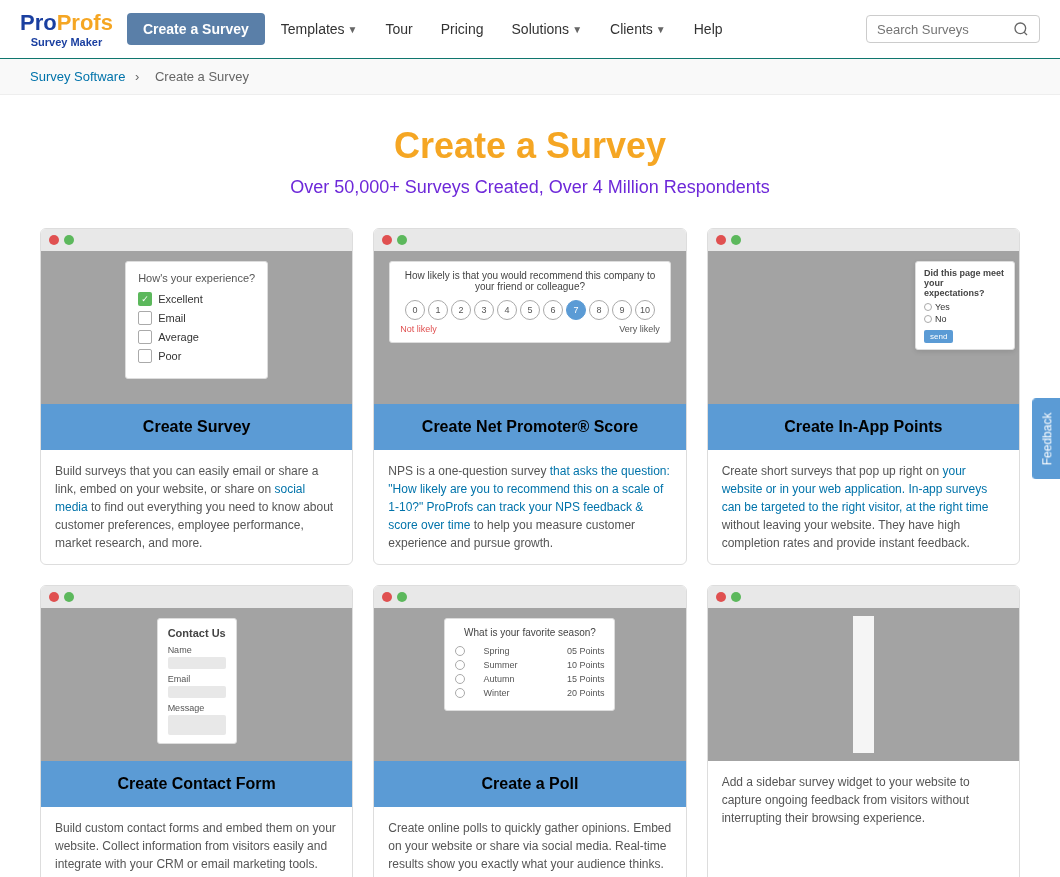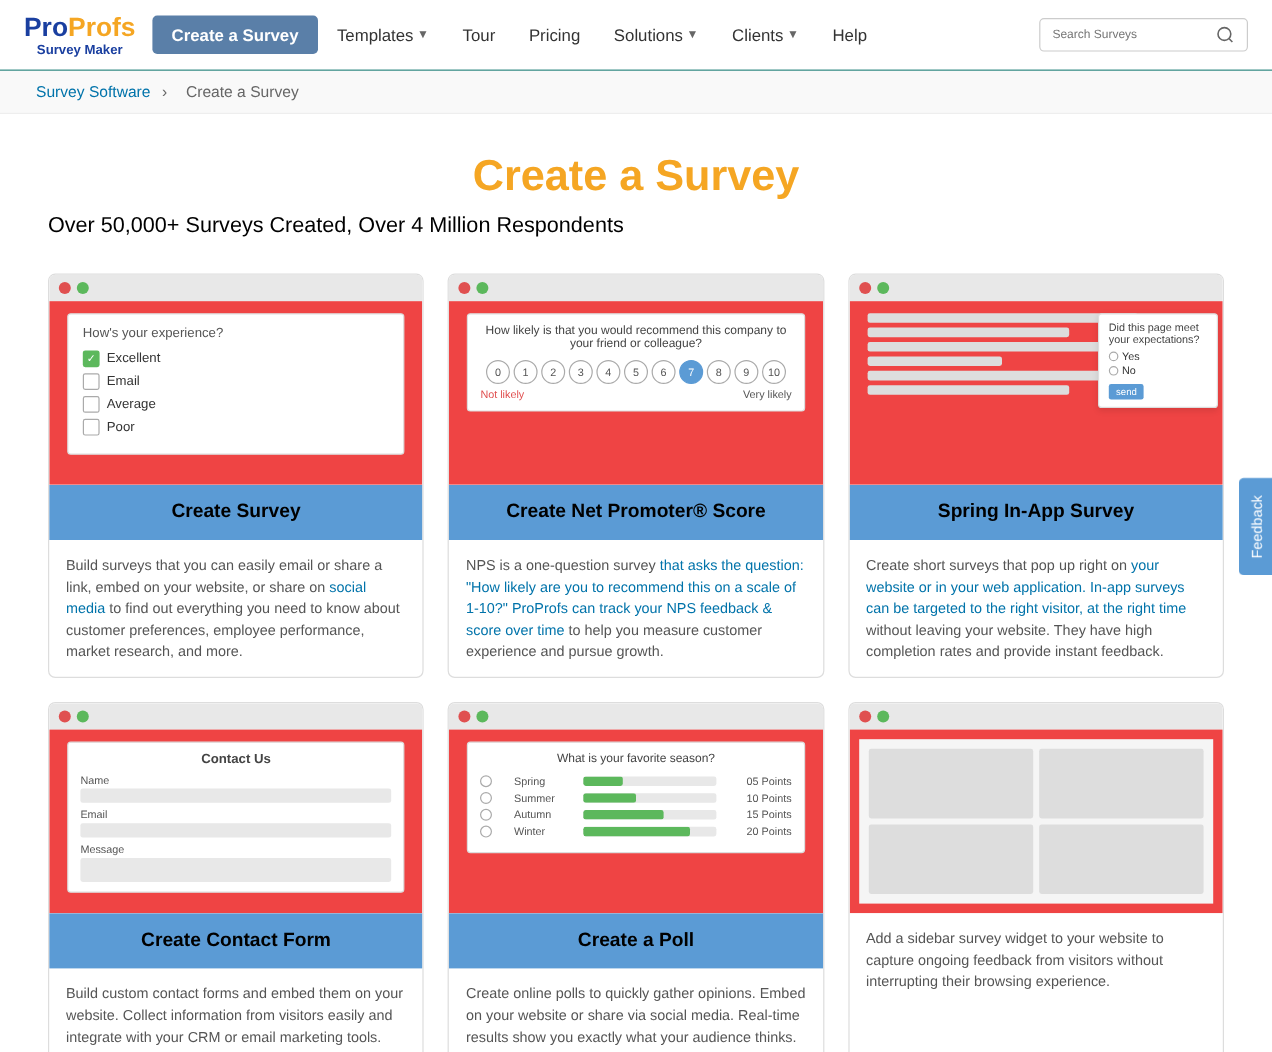--- a/index.html
+++ b/index.html
@@ -60,21 +60,21 @@
       display: flex;
       align-items: center;
       border: 1px solid #ccc;
       border-radius: 4px;
       padding: 5px 10px;
       gap: 6px;
     }
     .search-box input {
       border: none;
       outline: none;
-      font-size: 10px;
+      font-size: 13px;
       color: #14532d;
       width: 130px;
     }
 
     
     .breadcrumb {
       padding: 10px 30px;
       font-size: 13px;
       color: #0073aa;
       background: #f9f9f9;
@@ -86,22 +86,23 @@
     
     .main { padding: 30px 40px; }
     .page-title {
       text-align: center;
       font-size: 36px;
       color: #f5a623;
       font-weight: bold;
       margin-bottom: 10px;
     }
     .page-subtitle {
+      text-align: center;
       font-size: 18px;
-      color: #000000;
+      color: #6d28d9;
       margin-bottom: 30px;
     }
 
     
     .cards-grid {
       display: grid;
       grid-template-columns: repeat(3, 1fr);
       gap: 20px;
     }
     .card {
@@ -123,25 +124,26 @@
       display: flex;
       align-items: center;
       padding: 0 8px;
       gap: 5px;
     }
     .dot { width: 10px; height: 10px; border-radius: 50%; }
     .dot-red { background: #e05050; }
     .dot-green { background: #5cb85c; }
     .card-preview-inner {
       padding: 10px 15px;
-      background: #ef4444;
+      background: #a3a3a3;
       height: calc(100% - 22px);
       display: flex;
       flex-direction: column;
       justify-content: flex-start;
+      align-items: center;
     }
 
     
     .survey-preview {
       background: #fff;
       border: 1px solid #ddd;
       border-radius: 3px;
       padding: 10px 12px;
       font-size: 12px;
     }
@@ -183,21 +185,21 @@
       position: absolute;
       right: 4px; top: 10px;
       background: #fff;
       border: 1px solid #ddd;
       border-radius: 3px;
       padding: 6px 8px;
       font-size: 9px;
       width: 100px;
       box-shadow: 0 2px 5px rgba(0,0,0,0.1);
     }
-    .inapp-popup-title { font-size: 9px; color: #444; margin-bottom: 4px; }
+    .inapp-popup-title { font-size: 9px; color: #444; margin-bottom: 4px; font-weight: bold; }
     .inapp-radio { display: flex; align-items: center; gap: 3px; margin-bottom: 2px; font-size: 9px; }
     .radio-circle { width: 8px; height: 8px; border: 1px solid #aaa; border-radius: 50%; }
     .inapp-send-btn {
       background: #5b9bd5; color: #fff; border: none; padding: 2px 6px;
       border-radius: 2px; font-size: 8px; margin-top: 4px; cursor: pointer;
     }
 
     
     .card-action-btn {
       background: #5b9bd5;
@@ -430,21 +432,21 @@
               <span>Yes</span>
             </div>
             <div class="inapp-radio">
               <div class="radio-circle"></div>
               <span>No</span>
             </div>
             <button class="inapp-send-btn">send</button>
           </div>
         </div>
       </div>
-      <button class="card-action-btn">Spring In-App Survey</button>
+      <button class="card-action-btn">Create In-App Points</button>
       <div class="card-description">
         Create short surveys that pop up right on <a>your website or in your web application. In-app surveys can be targeted to the right visitor, at the right time</a> without leaving your website. They have high completion rates and provide instant feedback.
       </div>
     </div>
 
     <div class="card">
       <div class="card-preview">
         <div class="card-preview-topbar">
           <div class="dot dot-red"></div>
           <div class="dot dot-green"></div>

